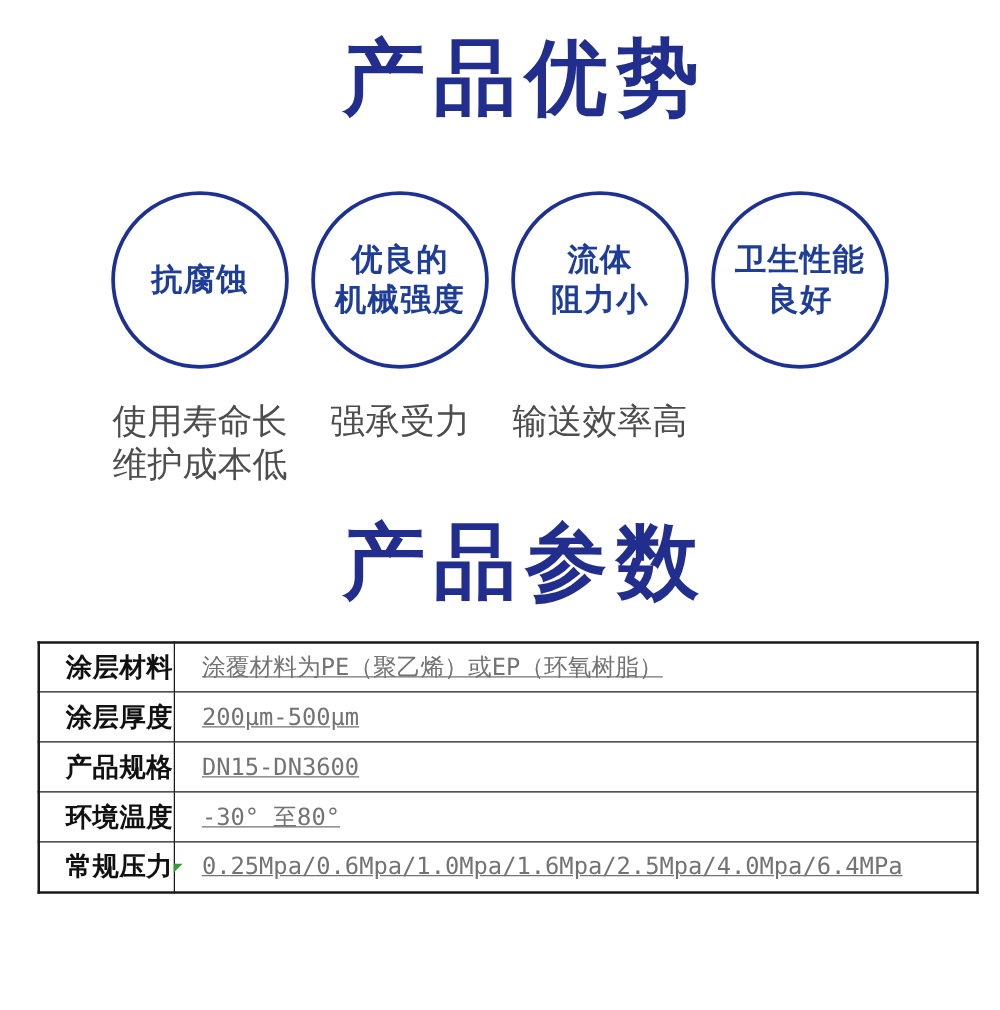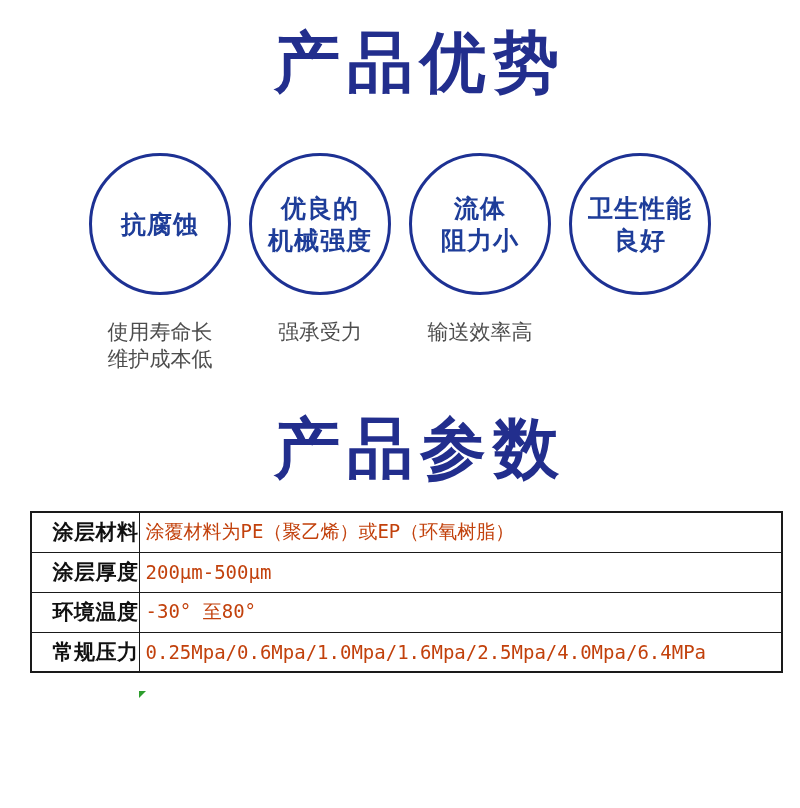--- a/index.html
+++ b/index.html
@@ -44,27 +44,27 @@
     font-weight:bold;
     color:var(--circle-blue, #1e3d99);
     line-height:1.3;
     letter-spacing:1px;
     white-space:nowrap;
   }
   .circle-line:empty { display:none; }
   .feature-caption {
     margin-top:24px;
     text-align:center;
-    font-size:21px;
+    font-size:28px;
     color:var(--caption-gray, #4d4d4d);
     line-height:1.25;
     white-space:nowrap;
   }
   .caption-line:empty { display:none; }
-  .params-title { margin-top:42px; }
+  .params-title { margin-top:26px; }
   table.params {
     margin:28px 0 0 30px;
     width:753px;
     border-collapse:collapse;
     border:2px solid var(--table-border, #1a1a1a);
     table-layout:fixed;
   }
   table.params td {
     border:1px solid var(--table-border, #1a1a1a);
     height:40px;
@@ -76,23 +76,24 @@
     width:108px;
     font-weight:bold;
     font-size:21px;
     color:#111111;
     padding-left:7px;
     letter-spacing:0.5px;
     text-align:right;
   }
   td.value-cell {
     font-size:19px;
-    color:#c2410c;
-    padding-left:6px;
+    color:#737373;
+    padding-left:22px;
     font-family:"DejaVu Sans Mono","Liberation Mono",monospace;
+    text-decoration:underline;
   }
   .excel-mark {
     position:absolute;
     left:139px; top:691px;
     width:0; height:0;
     border-left:7px solid var(--artifact-green, #2e9e2e);
     border-bottom:7px solid transparent;
   }
 </style>
 </head>
@@ -152,20 +153,24 @@
     <tbody>
       <tr>
         <td class="label-cell">涂层材料</td>
         <td class="value-cell">涂覆材料为PE（聚乙烯）或EP（环氧树脂）</td>
       </tr>
       <tr>
         <td class="label-cell">涂层厚度</td>
         <td class="value-cell">200μm-500μm</td>
       </tr>
       <tr>
+        <td class="label-cell">产品规格</td>
+        <td class="value-cell">DN15-DN3600</td>
+      </tr>
+      <tr>
         <td class="label-cell">环境温度</td>
         <td class="value-cell">-30° 至80°</td>
       </tr>
       <tr>
         <td class="label-cell">常规压力</td>
         <td class="value-cell">0.25Mpa/0.6Mpa/1.0Mpa/1.6Mpa/2.5Mpa/4.0Mpa/6.4MPa</td>
       </tr>
     </tbody>
   </table>
 

